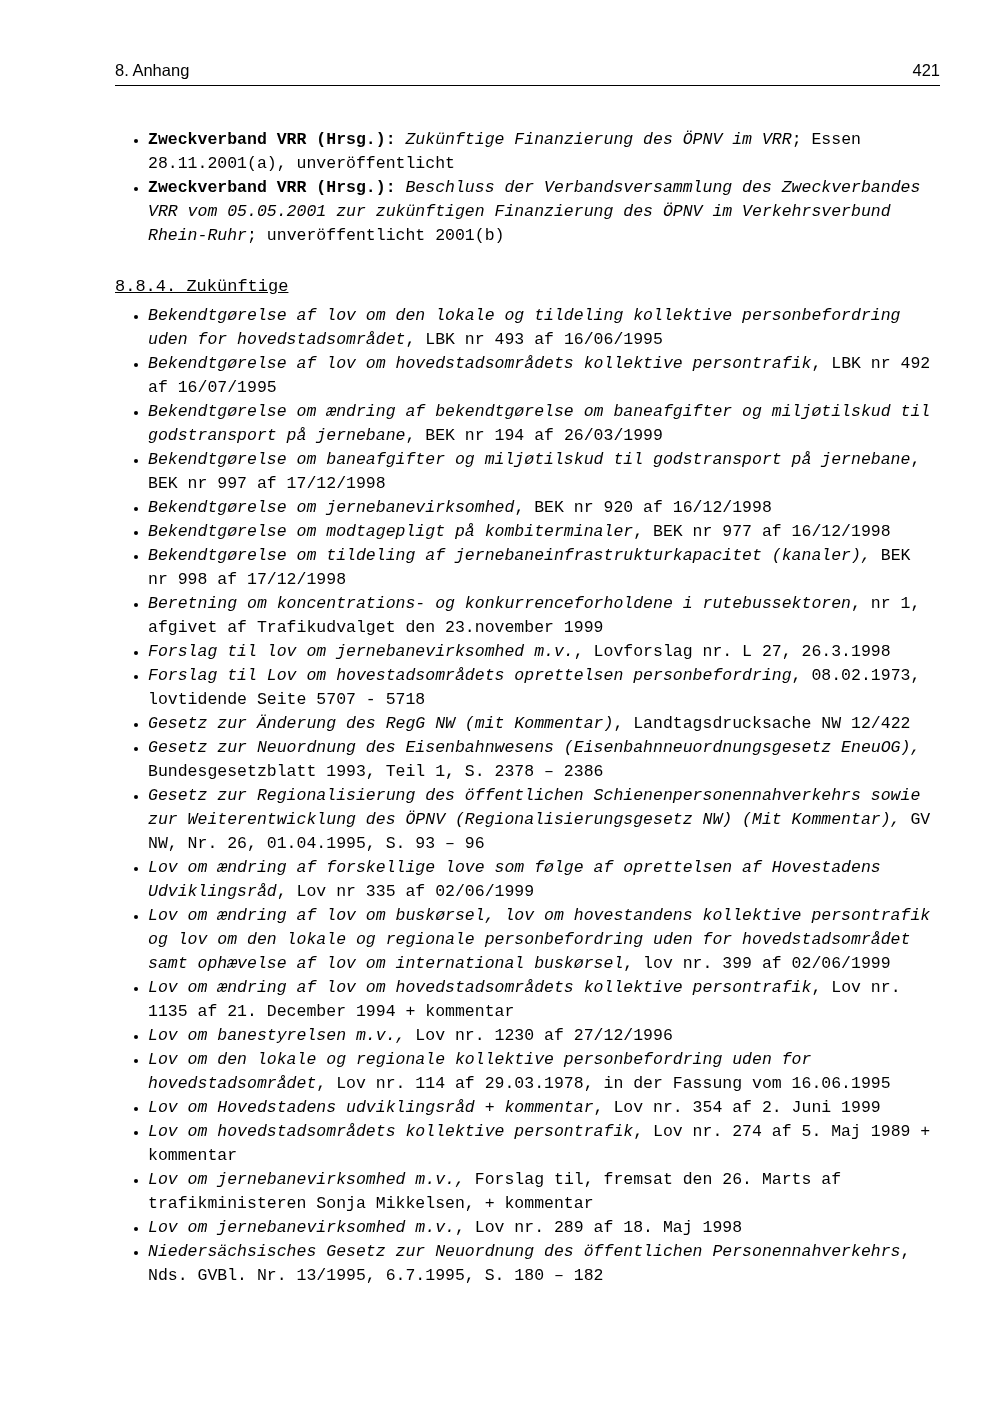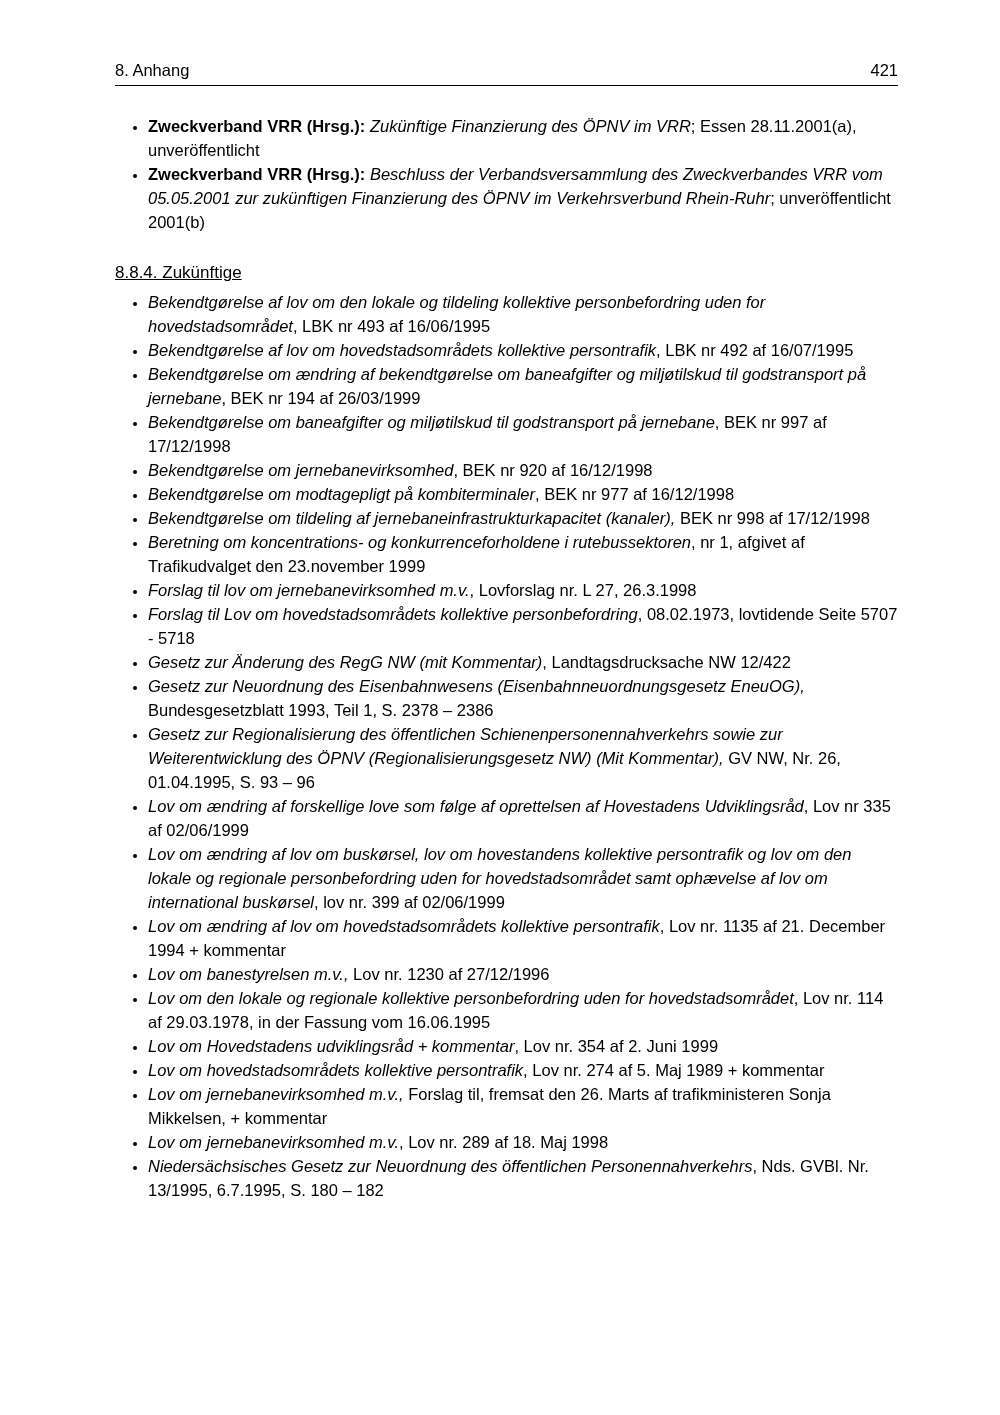--- a/index.html
+++ b/index.html
@@ -10,31 +10,32 @@
   .page {
     position: relative;
     width: 1000px;
     min-height: 1415px;
     box-sizing: border-box;
     background: #ffffff;
     color: #000000;
     font-family: "Liberation Sans", sans-serif;
     font-size: 16.5px;
     line-height: 24px;
-    padding: 58px 102px 60px 115px;
+    padding: 58px 60px 60px 115px;
   }
   .page-header {
     display: flex;
     justify-content: space-between;
     align-items: baseline;
     border-bottom: 1.5px solid #000000;
     padding-bottom: 3px;
   }
   .content {
-    margin-top: 28px;
+    margin-top: 42px;
+    font-family: Liberation Mono, monospace;
   }
   ul.bib {
     margin: 0;
     padding: 0 0 0 33px;
     list-style: disc outside;
   }
   ul.bib li {
     margin: 0;
     padding: 0;
     text-align: left;
@@ -77,21 +78,21 @@
     <ul class="bib">
         <li><span class="seg-italic">Bekendtgørelse af lov om den lokale og tildeling kollektive personbefordring uden for hovedstadsområdet</span><span class="seg-normal">, LBK nr 493 af 16/06/1995</span></li>
         <li><span class="seg-italic">Bekendtgørelse af lov om hovedstadsområdets kollektive persontrafik</span><span class="seg-normal">, LBK nr 492 af 16/07/1995</span></li>
         <li><span class="seg-italic">Bekendtgørelse om ændring af bekendtgørelse om baneafgifter og miljøtilskud til godstransport på jernebane</span><span class="seg-normal">, BEK nr 194 af 26/03/1999</span></li>
         <li><span class="seg-italic">Bekendtgørelse om baneafgifter og miljøtilskud til godstransport på jernebane</span><span class="seg-normal">, BEK nr 997 af 17/12/1998</span></li>
         <li><span class="seg-italic">Bekendtgørelse om jernebanevirksomhed</span><span class="seg-normal">, BEK nr 920 af 16/12/1998</span></li>
         <li><span class="seg-italic">Bekendtgørelse om modtagepligt på kombiterminaler</span><span class="seg-normal">, BEK nr 977 af 16/12/1998</span></li>
         <li><span class="seg-italic">Bekendtgørelse om tildeling af jernebaneinfrastrukturkapacitet (kanaler),</span><span class="seg-normal"> BEK nr 998 af 17/12/1998</span></li>
         <li><span class="seg-italic">Beretning om koncentrations- og konkurrenceforholdene i rutebussektoren</span><span class="seg-normal">, nr 1, afgi­vet af Trafikudvalget den 23.november 1999</span></li>
         <li><span class="seg-italic">Forslag til lov om jernebanevirksomhed m.v.</span><span class="seg-normal">, Lovforslag nr. L 27, 26.3.1998</span></li>
-        <li><span class="seg-italic">Forslag til Lov om hovedstadsområdets kollektive personbefordring</span><span class="seg-normal">, 08.02.1973, lovti­dende Seite 5707 - 5718</span></li>
+        <li><span class="seg-italic">Forslag til Lov om hovestadsområdets oprettelsen personbefordring</span><span class="seg-normal">, 08.02.1973, lovti­dende Seite 5707 - 5718</span></li>
         <li><span class="seg-italic">Gesetz zur Änderung des RegG NW (mit Kommentar)</span><span class="seg-normal">, Landtagsdrucksache NW 12/422</span></li>
         <li><span class="seg-italic">Gesetz zur Neuordnung des Eisenbahnwesens (Eisenbahnneuordnungsgesetz EneuOG),</span><span class="seg-normal"> Bundesgesetzblatt 1993, Teil 1, S. 2378 – 2386</span></li>
         <li><span class="seg-italic">Gesetz zur Regionalisierung des öffentlichen Schienenpersonennahverkehrs sowie zur Weiterentwicklung des ÖPNV (Regionalisierungsgesetz NW) (Mit Kommentar),</span><span class="seg-normal"> GV NW, Nr. 26, 01.04.1995, S. 93 – 96</span></li>
         <li><span class="seg-italic">Lov om ændring af forskellige love som følge af oprettelsen af Hovestadens Udvi­klingsråd</span><span class="seg-normal">, Lov nr 335 af 02/06/1999</span></li>
         <li><span class="seg-italic">Lov om ændring af lov om buskørsel, lov om hovestandens kollektive persontrafik og lov om den lokale og regionale personbefordring uden for hovedstadsområdet samt ophævelse af lov om international buskørsel</span><span class="seg-normal">, lov nr. 399 af 02/06/1999</span></li>
         <li><span class="seg-italic">Lov om ændring af lov om hovedstadsområdets kollektive persontrafik</span><span class="seg-normal">, Lov nr. 1135 af 21. December 1994 + kommentar</span></li>
         <li><span class="seg-italic">Lov om banestyrelsen m.v.,</span><span class="seg-normal"> Lov nr. 1230 af 27/12/1996</span></li>
         <li><span class="seg-italic">Lov om den lokale og regionale kollektive personbefordring uden for hovedstadsom­rådet</span><span class="seg-normal">, Lov nr. 114 af 29.03.1978, in der Fassung vom 16.06.1995</span></li>
         <li><span class="seg-italic">Lov om Hovedstadens udviklingsråd + kommentar</span><span class="seg-normal">, Lov nr. 354 af 2. Juni 1999</span></li>
         <li><span class="seg-italic">Lov om hovedstadsområdets kollektive persontrafik</span><span class="seg-normal">, Lov nr. 274 af 5. Maj 1989 + kommentar</span></li>

